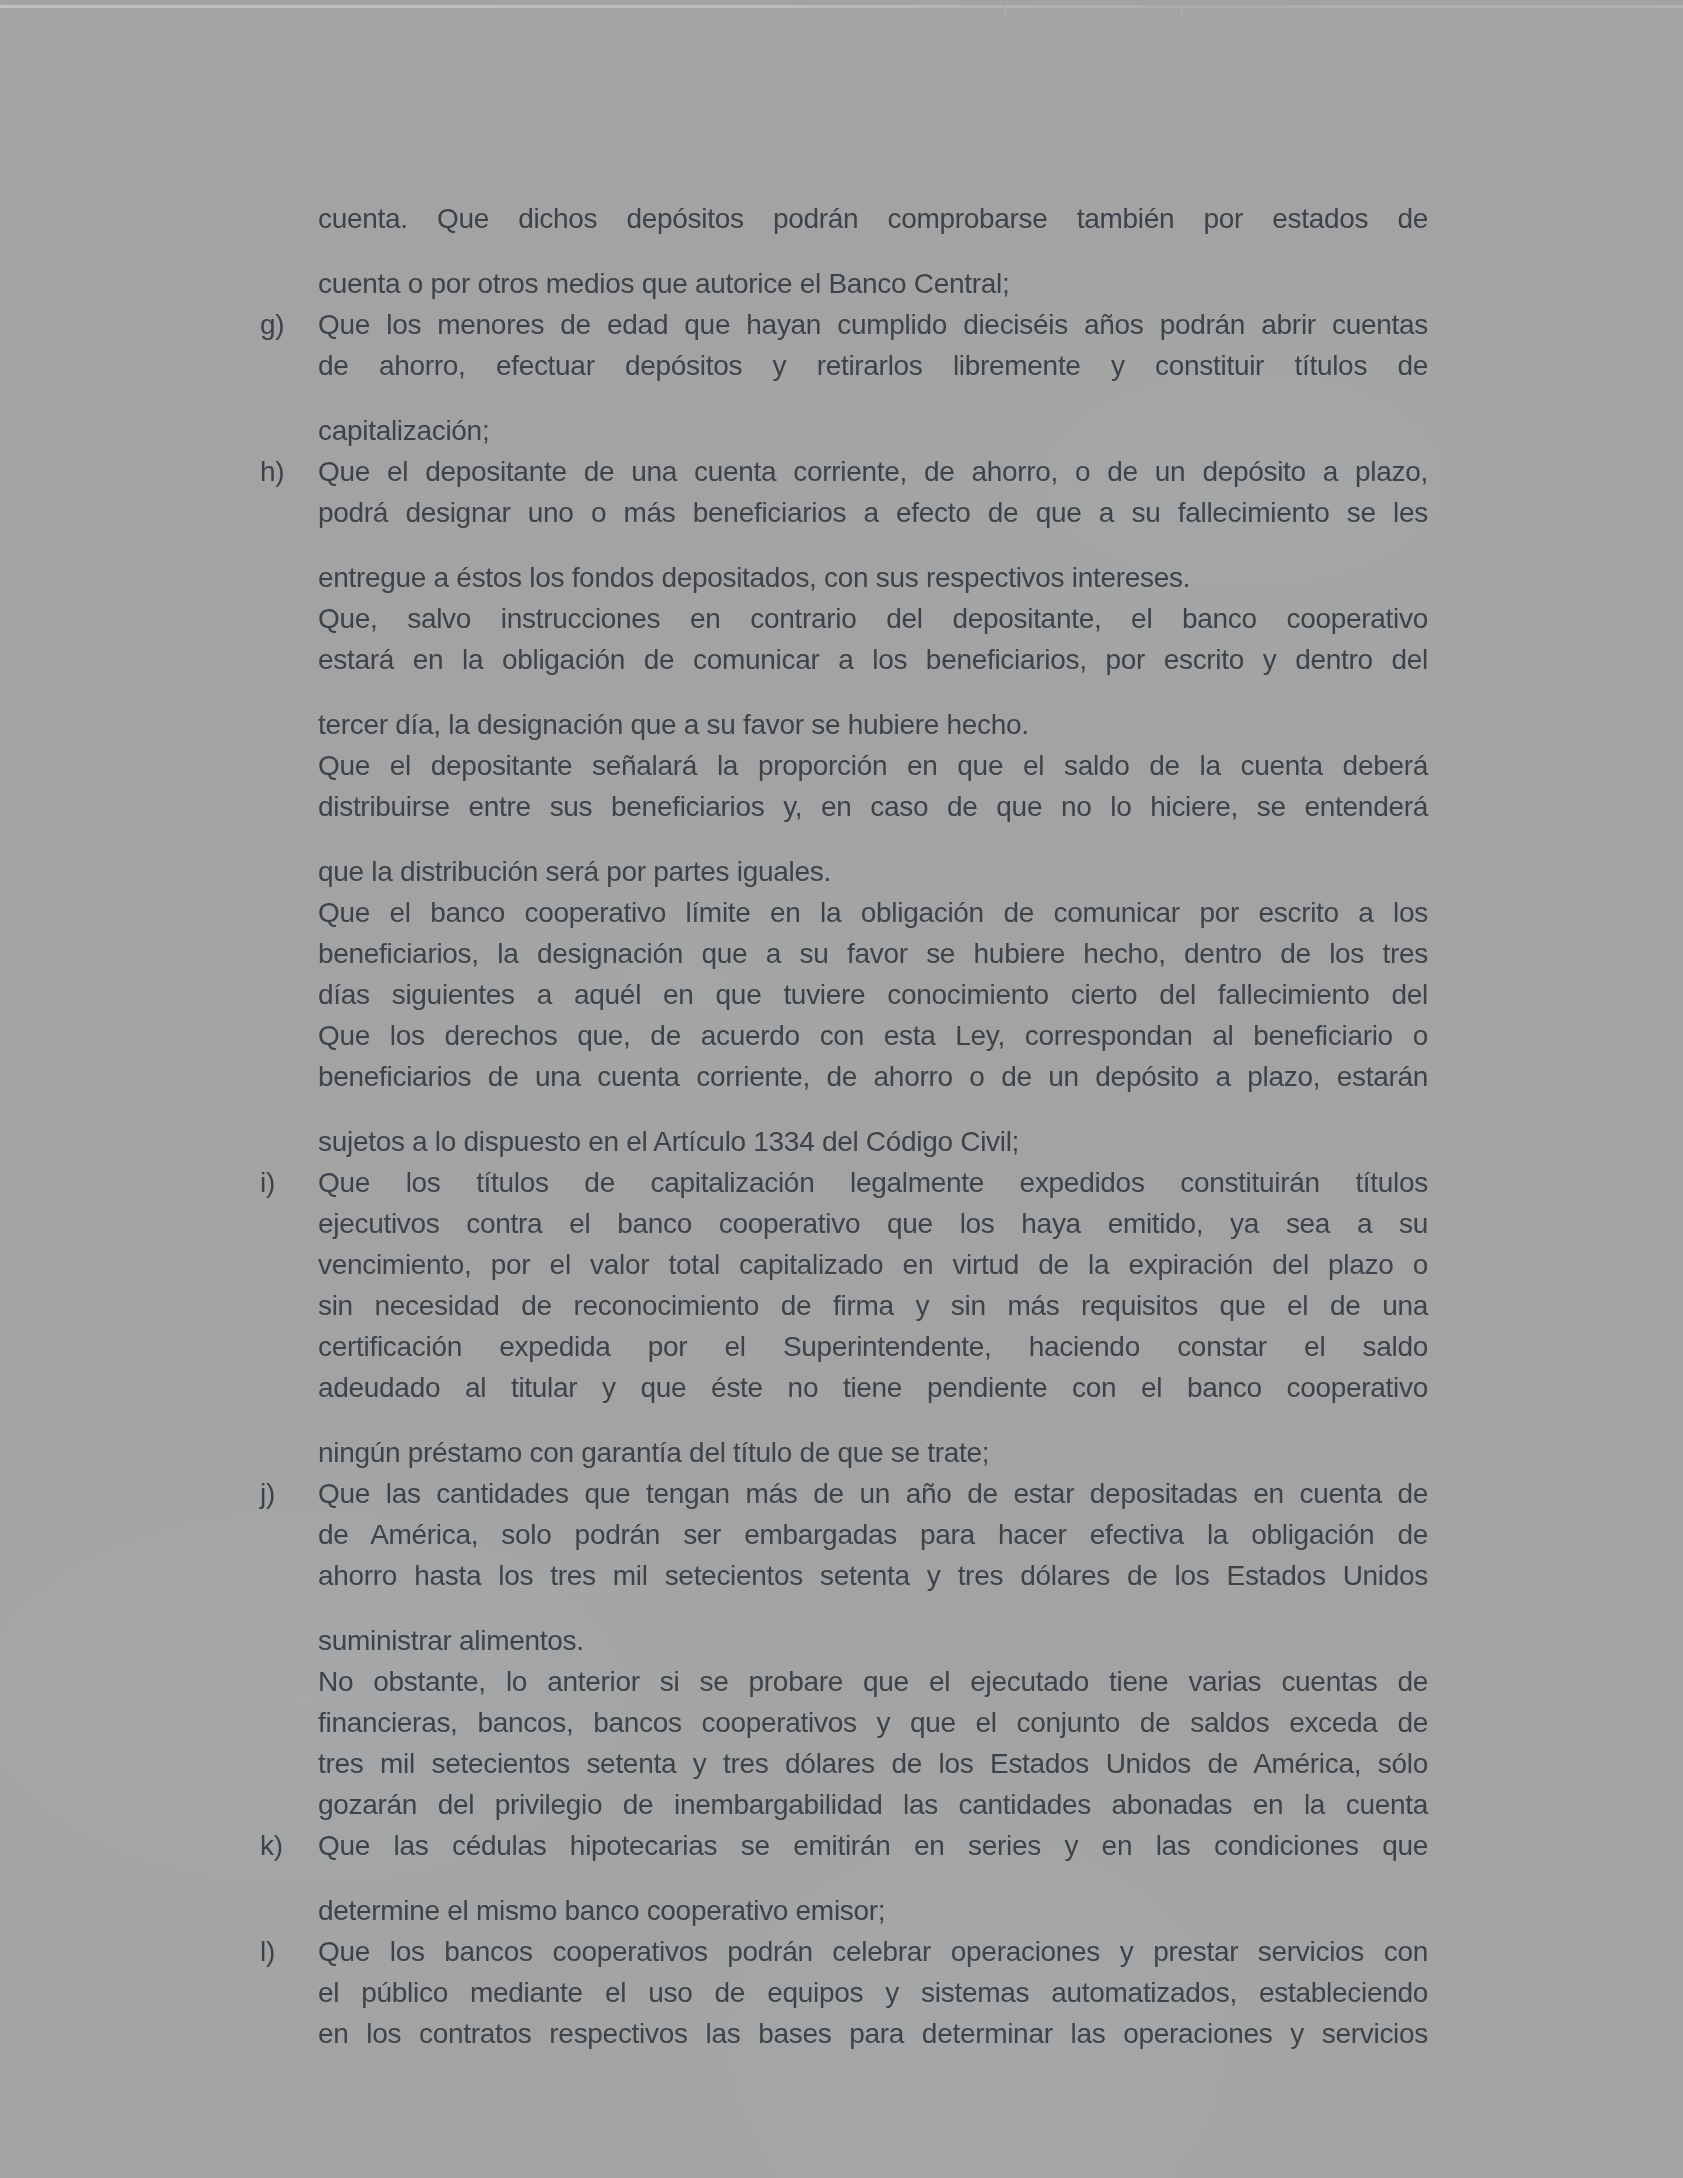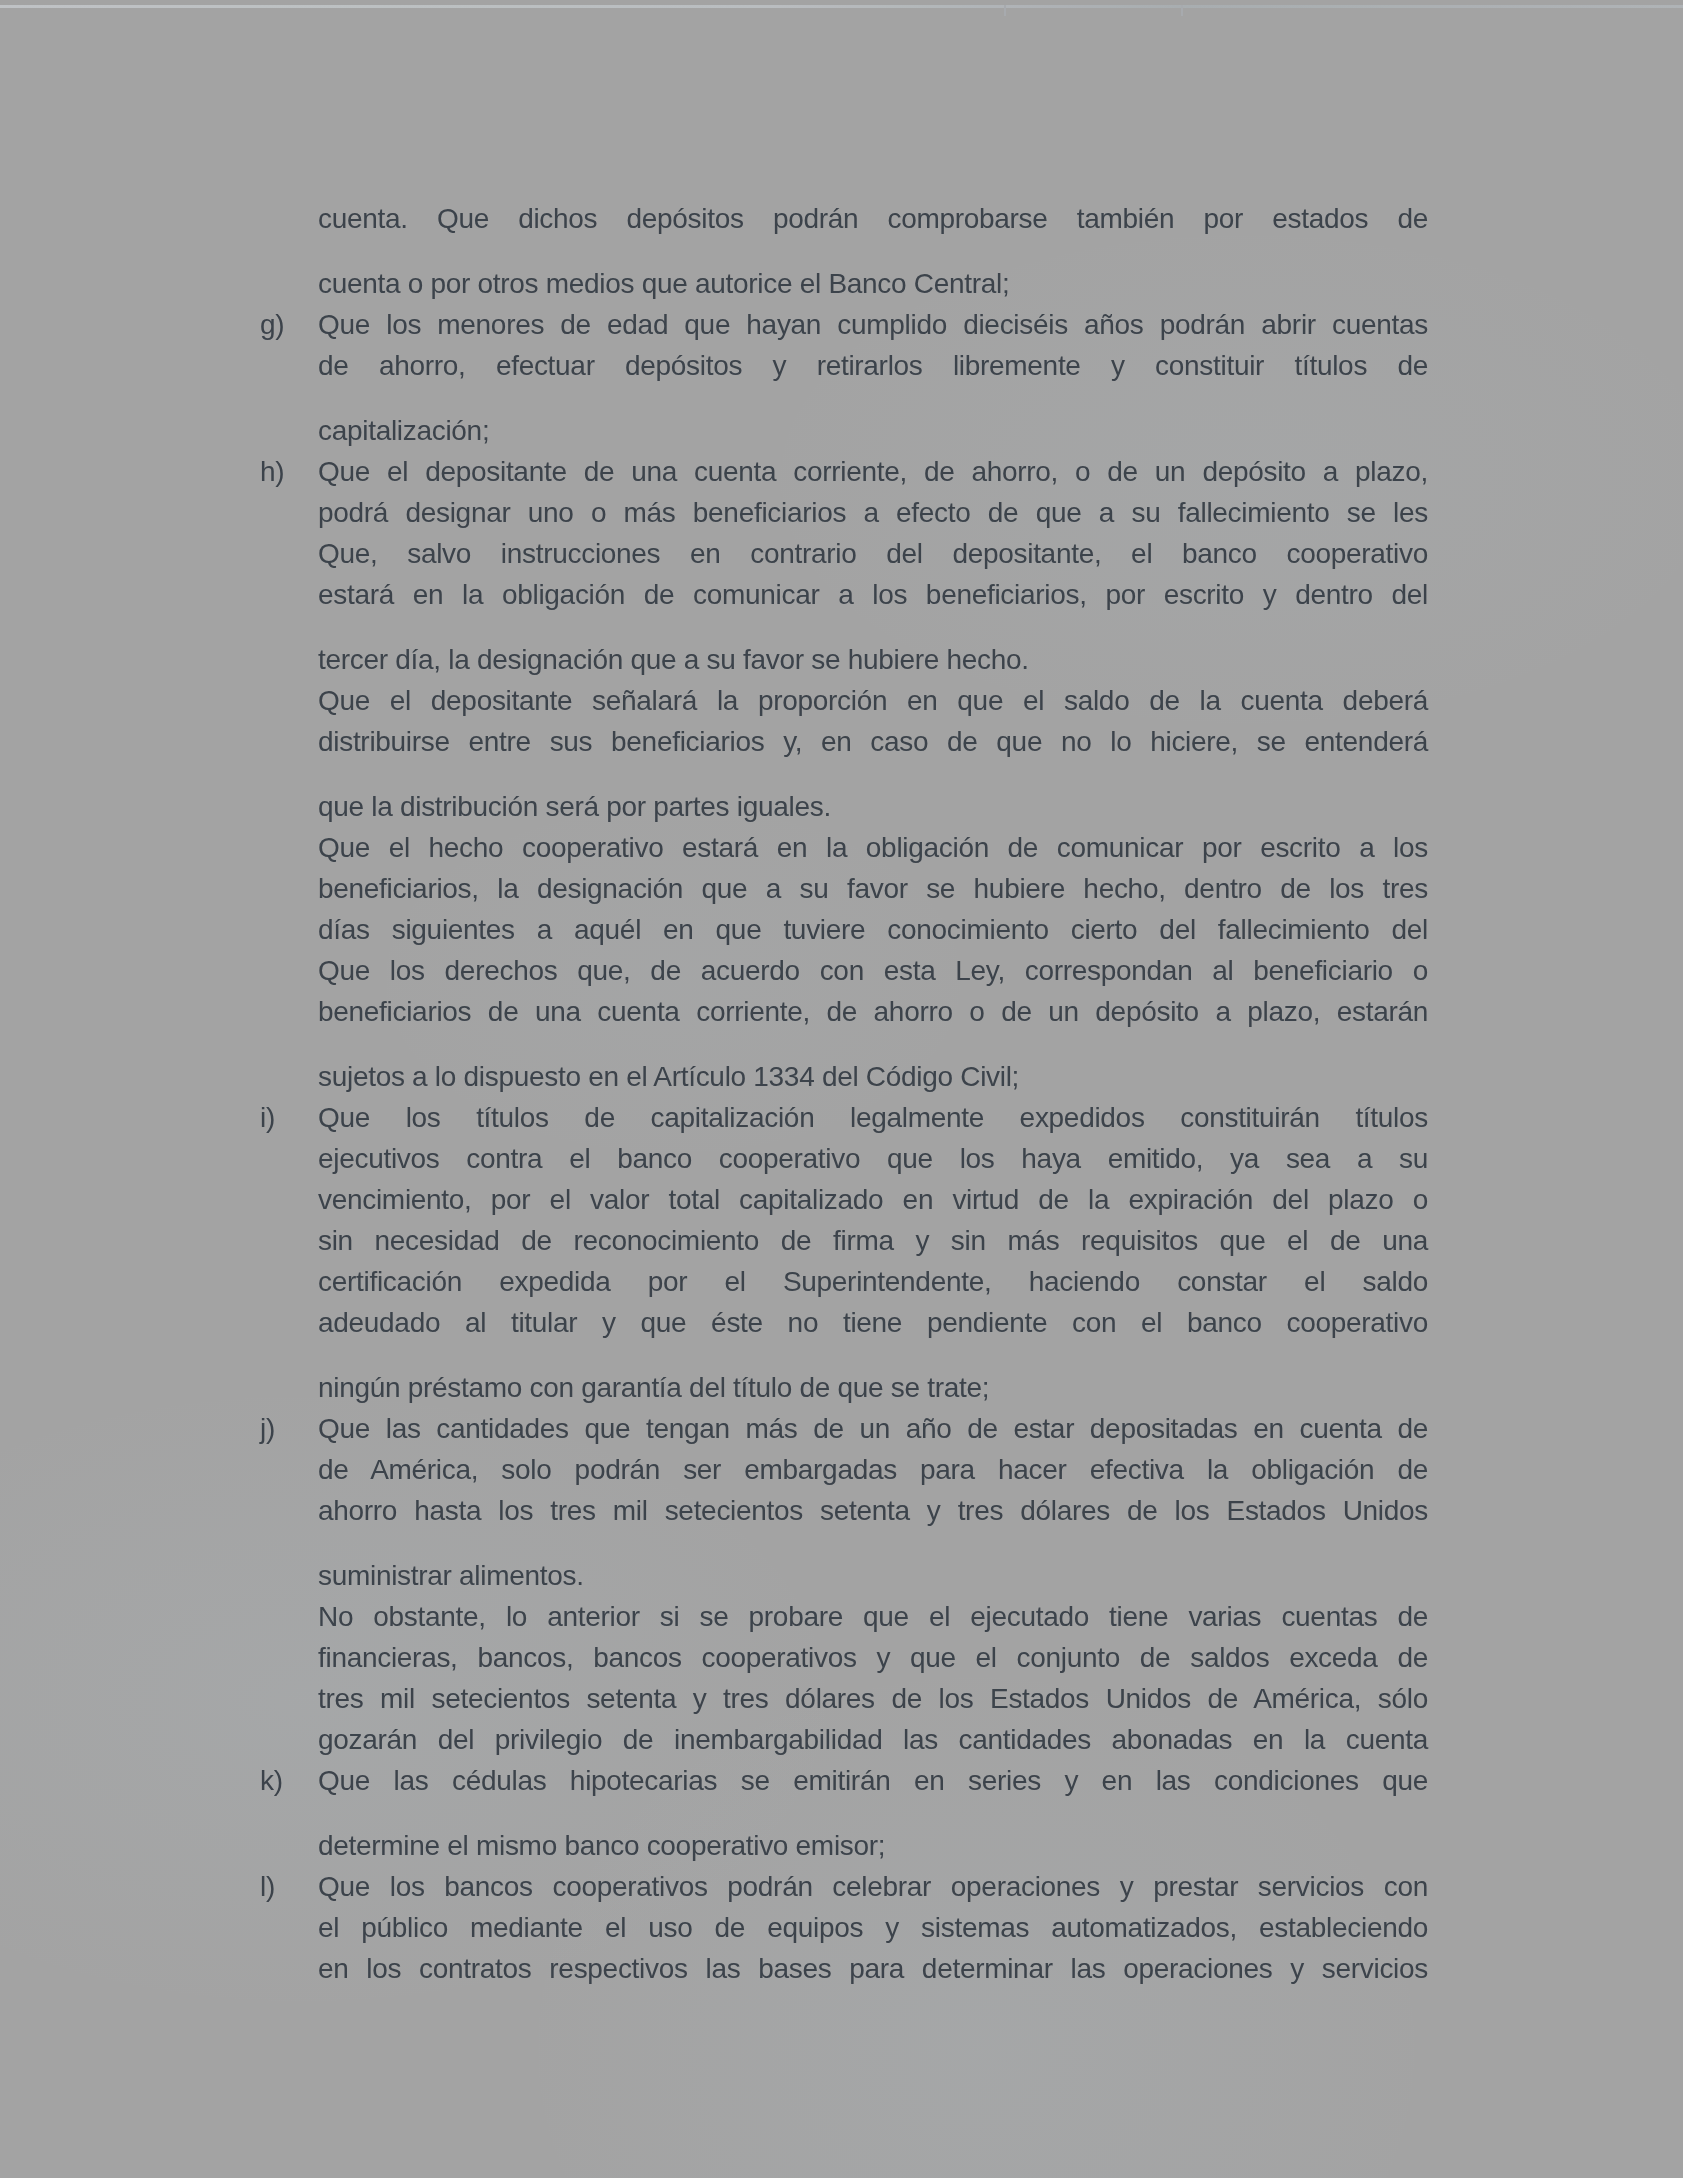--- a/index.html
+++ b/index.html
@@ -103,20 +103,21 @@
           <div class="ln">Que los menores de edad que hayan cumplido dieciséis años podrán abrir cuentas</div>
           <div class="ln">de ahorro, efectuar depósitos y retirarlos libremente y constituir títulos de</div>
           <div class="ln end">capitalización;</div>
         </div>
       </div>
       <div class="para">
         <div class="plabel">h)</div>
         <div class="plines">
           <div class="ln">Que el depositante de una cuenta corriente, de ahorro, o de un depósito a plazo,</div>
           <div class="ln">podrá designar uno o más beneficiarios a efecto de que a su fallecimiento se les</div>
+          <div class="ln end">entregue a éstos los fondos depositados, con sus respectivos intereses.</div>
         </div>
       </div>
       <div class="para">
         <div class="plabel"></div>
         <div class="plines">
           <div class="ln">Que, salvo instrucciones en contrario del depositante, el banco cooperativo</div>
           <div class="ln">estará en la obligación de comunicar a los beneficiarios, por escrito y dentro del</div>
           <div class="ln end">tercer día, la designación que a su favor se hubiere hecho.</div>
         </div>
       </div>
@@ -124,21 +125,21 @@
         <div class="plabel"></div>
         <div class="plines">
           <div class="ln">Que el depositante señalará la proporción en que el saldo de la cuenta deberá</div>
           <div class="ln">distribuirse entre sus beneficiarios y, en caso de que no lo hiciere, se entenderá</div>
           <div class="ln end">que la distribución será por partes iguales.</div>
         </div>
       </div>
       <div class="para">
         <div class="plabel"></div>
         <div class="plines">
-          <div class="ln">Que el hecho cooperativo estará en la obligación de comunicar por escrito a los</div>
+          <div class="ln">Que el banco cooperativo límite en la obligación de comunicar por escrito a los</div>
           <div class="ln">beneficiarios, la designación que a su favor se hubiere hecho, dentro de los tres</div>
           <div class="ln">días siguientes a aquél en que tuviere conocimiento cierto del fallecimiento del</div>
         </div>
       </div>
       <div class="para">
         <div class="plabel"></div>
         <div class="plines">
           <div class="ln">Que los derechos que, de acuerdo con esta Ley, correspondan al beneficiario o</div>
           <div class="ln">beneficiarios de una cuenta corriente, de ahorro o de un depósito a plazo, estarán</div>
           <div class="ln end">sujetos a lo dispuesto en el Artículo 1334 del Código Civil;</div>

